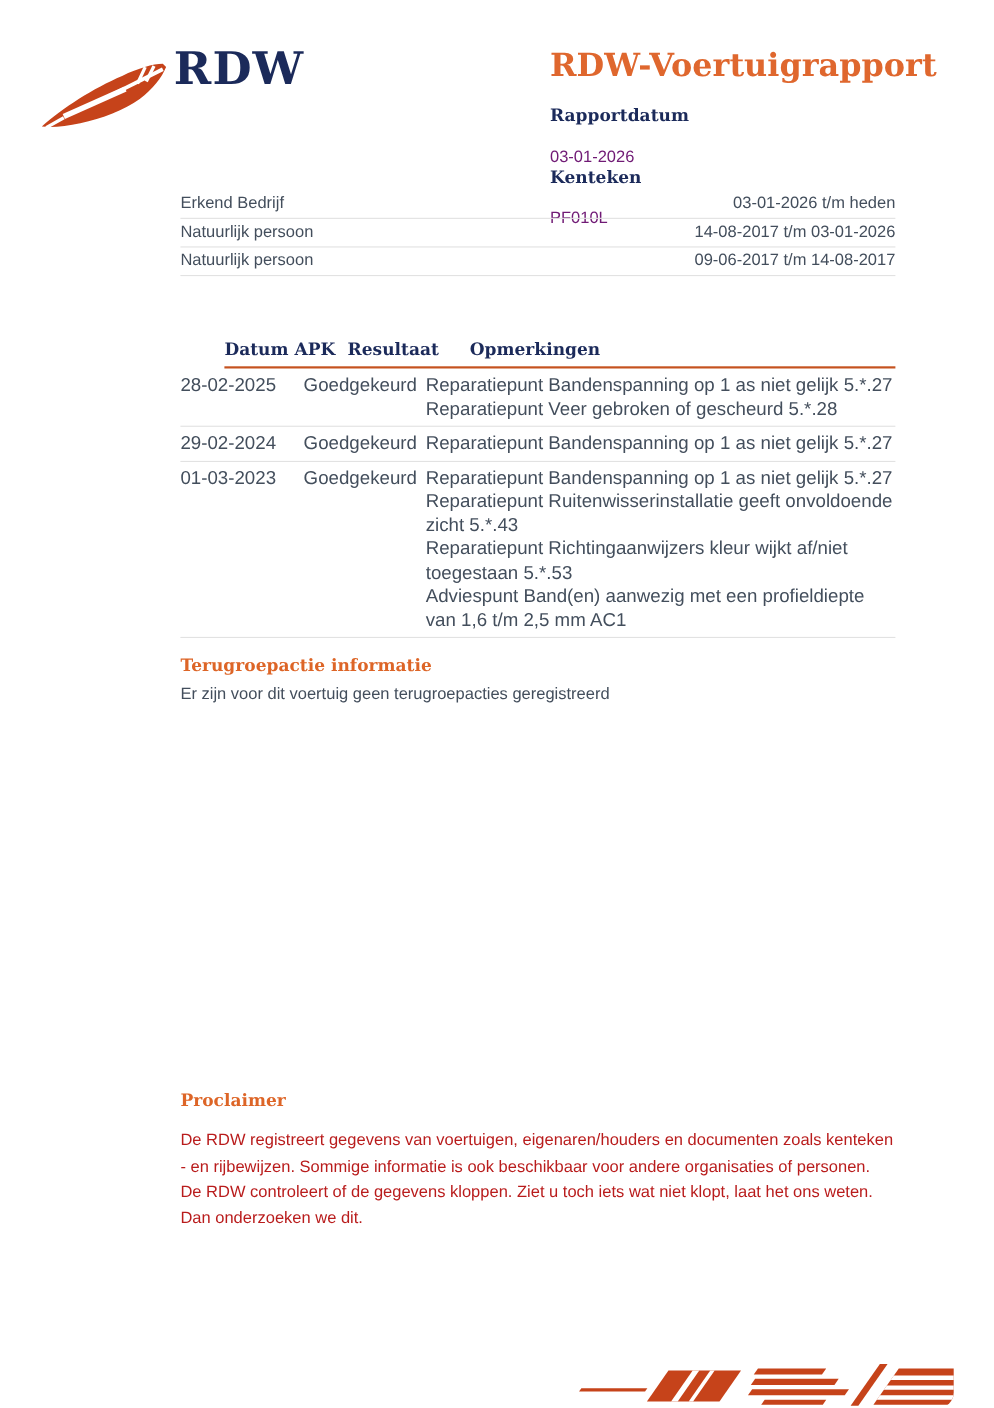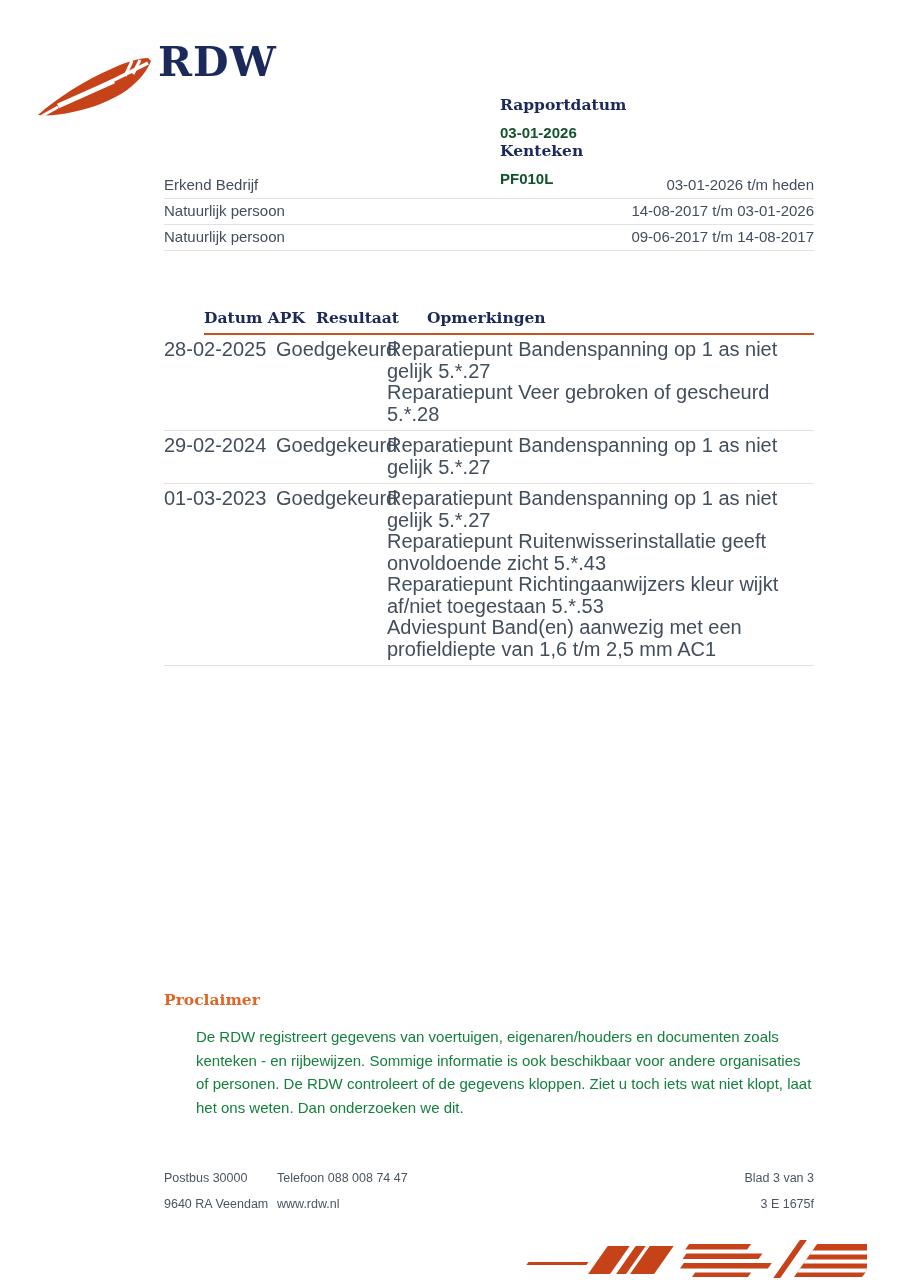--- a/index.html
+++ b/index.html
@@ -24,21 +24,21 @@
     position:absolute; left:500px; top:42px;
     font-family:"DejaVu Serif", serif; font-weight:700;
     font-size:29px; color:#DF672E; white-space:nowrap;
   }
   .meta { position:absolute; left:500px; top:95px; display:flex;flex-direction:column; }
   .meta-col { width:138px; }
   .meta-label {
     font-family:"DejaVu Serif", serif; font-weight:700;
     font-size:15.5px; color:#1B2A5A;
   }
-  .meta-value { margin-top:10px; font-size:15px; color:#14532d;font-weight:bold; }
+  .meta-value { margin-top:20px; font-size:15px; color:#701a75; }
 
   
   .owner { position:absolute; left:164px; top:158px; width:650px; }
   .owner-header {
     display:flex; justify-content:space-between;
     font-family:"DejaVu Serif", serif; font-weight:700;
     font-size:15.5px; color:#1B2A5A;
     padding-bottom:6px; border-bottom:2px solid #C5521F;
   }
   .owner-rows { margin-top:15px; }
@@ -55,30 +55,30 @@
     font-size:15.5px; color:#DD6527;
   }
   .apk-grid-header {
     display:grid; grid-template-columns:112px 111px 1fr;
     font-family:"DejaVu Serif", serif; font-weight:700;
     font-size:15.5px; color:#1B2A5A;
     margin-top:7px; padding-bottom:6px; border-bottom:2px solid #C5521F;margin-left:40px;
   }
   .apk-row {
     display:grid; grid-template-columns:112px 111px 1fr;
-    font-size:20px; color:#434E5C; line-height:21.5px;
+    font-size:17px; color:#434E5C; line-height:21.5px;
     padding:4px 0 5px; border-bottom:1px solid #E2E2E2;
   }
   .apk-row .cell { align-self:start; }
 
   
   .recall { position:absolute; left:164px; top:595px; width:650px; }
   .recall-text { margin-top:8px; font-size:15px; color:#434E5C; }
   .proclaimer { position:absolute; left:164px; top:990px; width:650px; }
-  .proclaimer-text { margin-top:16px; font-size:15px; line-height:23.5px; color:#15803d;margin-left:32px; }
+  .proclaimer-text { margin-top:16px; font-size:15px; line-height:23.5px; color:#b91c1c; }
 
   
   .footer { position:absolute; left:164px; top:1171px; width:650px; display:flex; font-size:12.5px; color:#4A5562; }
   .footer-col1 { width:113px; }
   .footer-col2 { flex:1; }
   .footer-col3 { text-align:right; }
   .footer div.line { margin-bottom:12px; }
 
   .stripes { position:absolute; left:520px; top:1237px; width:384px; height:43px; }
 </style>
@@ -93,20 +93,21 @@
       <path d="M24 56 L80 31" stroke-width="5"></path>
       <path d="M68 36 L114 13" stroke-width="3.5"></path>
       <path d="M98 11 L91 26" stroke-width="3"></path>
       <path d="M106 10 L99 24" stroke-width="3"></path>
       <path d="M8 66 L24 57" stroke-width="3"></path>
     </g>
   </svg>
 
   <div class="brand-text">RDW</div>
 
+  <div class="doc-title">RDW-Voertuigrapport</div>
 
   <div class="meta">
     <div class="meta-col">
       <div class="meta-label">Rapportdatum</div>
       <div class="meta-value">03-01-2026</div>
     </div>
     <div class="meta-col">
       <div class="meta-label">Kenteken</div>
       <div class="meta-value">PF010L</div>
     </div>
@@ -158,40 +159,30 @@
       <div class="cell">Goedgekeurd</div>
       <div class="cell">
         <div>Reparatiepunt Bandenspanning op 1 as niet gelijk 5.*.27</div>
         <div>Reparatiepunt Ruitenwisserinstallatie geeft onvoldoende zicht 5.*.43</div>
         <div>Reparatiepunt Richtingaanwijzers kleur wijkt af/niet toegestaan 5.*.53</div>
         <div>Adviespunt Band(en) aanwezig met een profieldiepte van 1,6 t/m 2,5 mm AC1</div>
       </div>
     </div>
   </div>
 
+  <div class="recall">
+    <div class="section-heading">Terugroepactie informatie</div>
+    <div class="recall-text">Er zijn voor dit voertuig geen terugroepacties geregistreerd</div>
+  </div>
 
   <div class="proclaimer">
     <div class="section-heading">Proclaimer</div>
     <div class="proclaimer-text">De RDW registreert gegevens van voertuigen, eigenaren/houders en documenten zoals kenteken - en rijbewijzen. Sommige informatie is ook beschikbaar voor andere organisaties of personen. De RDW controleert of de gegevens kloppen. Ziet u toch iets wat niet klopt, laat het ons weten. Dan onderzoeken we dit.</div>
   </div>
 
-  <div class="footer">
-    <div class="footer-col1">
-      <div class="line">Postbus 30000</div>
-      <div class="line">9640 RA Veendam</div>
-    </div>
-    <div class="footer-col2">
-      <div class="line">Telefoon 088 008 74 47</div>
-      <div class="line">www.rdw.nl</div>
-    </div>
-    <div class="footer-col3">
-      <div class="line">Blad 3 van 3</div>
-      <div class="line">3 E 1675f</div>
-    </div>
-  </div>
 
   <svg class="stripes" viewBox="0 0 384 43" aria-hidden="true">
     <g transform="translate(26,0) skewX(-35)" fill="#C6431A">
       <rect x="0" y="25" width="60" height="3"></rect>
       <rect x="68" y="9" width="66" height="28"></rect>
       <rect x="148" y="7" width="62" height="5.5"></rect>
       <rect x="152" y="16.5" width="76" height="5.5"></rect>
       <rect x="156" y="26" width="88" height="5.5"></rect>
       <rect x="174" y="35.5" width="56" height="4.5"></rect>
       <rect x="256" y="3" width="7" height="38"></rect>

